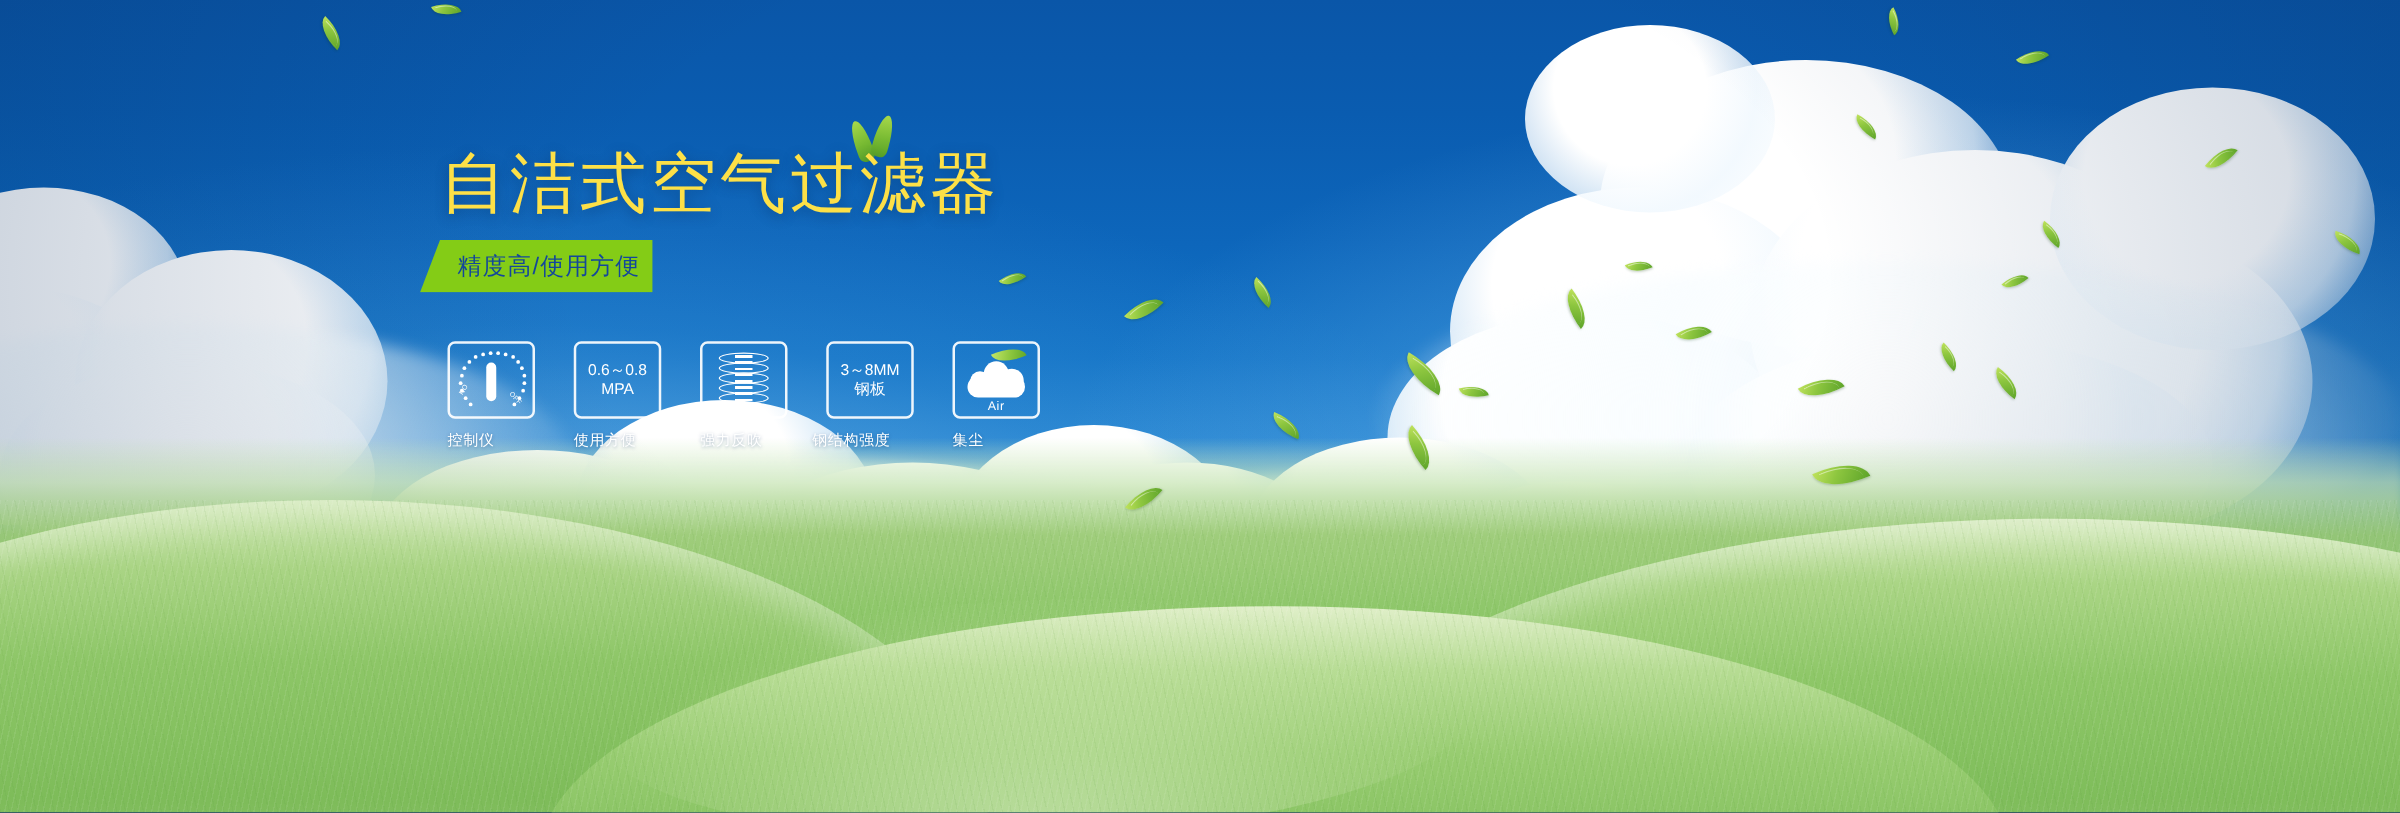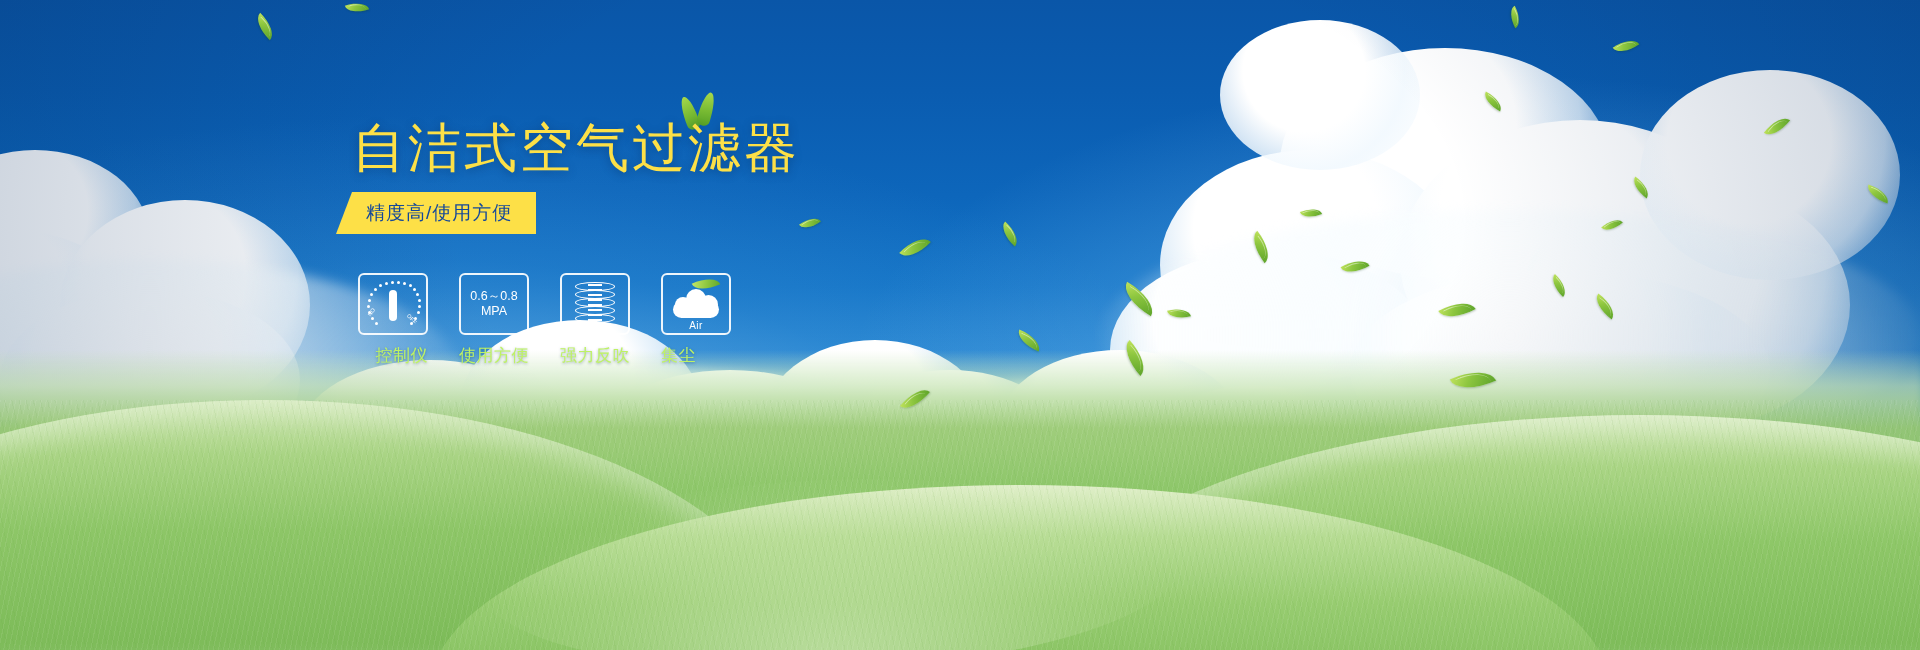--- a/index.html
+++ b/index.html
@@ -176,41 +176,41 @@
     box-sizing: border-box;
   }
   #sub-pill-0 {
     background: #13479b;
     color: #ffffff;
     padding: 0 22px 0 16px;
     clip-path: polygon(0 0, 100% 0, calc(100% - 16px) 100%, 0 100%);
     padding-right: 34px;
   }
   #sub-pill-1 {
-    background: #fde047;
+    background: #84cc16;
     color: #13479b;
-    padding: 0 24px 0 18px;
+    padding: 0 10px 0 18px;
     margin-left: -16px;
     clip-path: polygon(16px 0, 100% 0, 100% 100%, 0 100%);
     padding-left: 30px;
   }
 
   
   .features {
     position: absolute;
     left: 358px;
     top: 273px;
     display: flex;
     gap: 31px;
   }
   .feature {
     width: 70px;
     display: flex;
     flex-direction: column;
-    align-items: flex-end;
+    align-items: flex-start;
   }
   .feature-box {
     width: 70px;
     height: 62px;
     border: 2px solid rgba(255,255,255,0.92);
     border-radius: 6px;
     box-sizing: border-box;
     display: flex;
     align-items: center;
     justify-content: center;
@@ -219,22 +219,22 @@
     position: relative;
   }
   .feature-text {
     font-size: 12.5px;
     line-height: 1.22;
     letter-spacing: 0px;
     white-space: nowrap;
   }
   .feature-label {
     margin-top: 9px;
-    font-size: 17px;
-    color: #bef264;
+    font-size: 12px;
+    color: #ffffff;
     white-space: nowrap;
     letter-spacing: .5px;
     text-shadow: 0 1px 3px rgba(6,45,95,0.4);
   }
   .feature:nth-child(4) .feature-label,
   .feature:nth-child(4) { width: 70px; }
   .feature-label-wide { width: 100px; text-align: center; margin-left: -15px; }
 
   
   .gauge { position: relative; width: 54px; height: 48px; }
@@ -459,20 +459,27 @@
             <div class="coil-ell" style="top:2px;"></div>
             <div class="coil-ell" style="top:10px;"></div>
             <div class="coil-ell" style="top:18px;"></div>
             <div class="coil-ell" style="top:26px;"></div>
             <div class="coil-ell" style="top:34px;"></div>
           </div>
         </div>
         <div class="feature-label">强力反吹</div>
       </div>
 
+      <div class="feature">
+        <div class="feature-box">
+          <div class="feature-text" style="white-space:pre-line;">3～8MM
+钢板</div>
+        </div>
+        <div class="feature-label feature-label-wide">钢结构强度</div>
+      </div>
 
       <div class="feature">
         <div class="feature-box">
           <div class="aircloud">
             <div class="ac-leaf"></div>
             <div class="ac-blob" style="left:6px;  top:18px; width:16px; height:16px;"></div>
             <div class="ac-blob" style="left:17px; top:10px; width:20px; height:20px;"></div>
             <div class="ac-blob" style="left:30px; top:16px; width:19px; height:19px;"></div>
             <div class="ac-base"></div>
             <div class="ac-text">Air</div>

